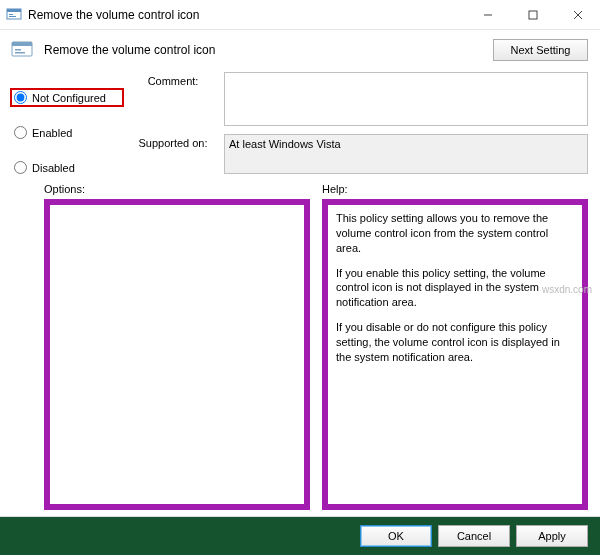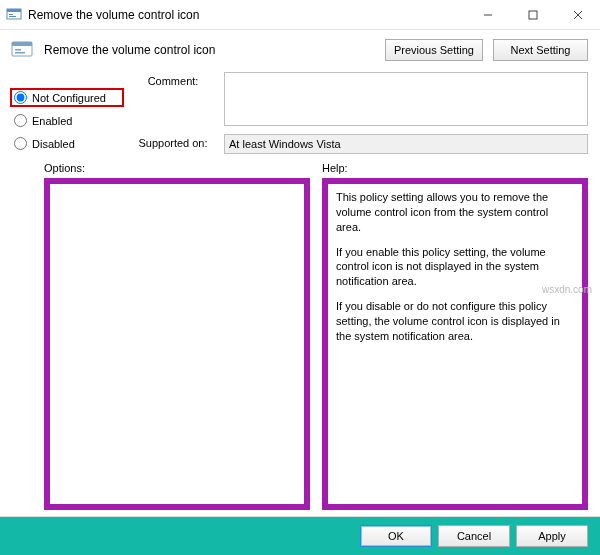--- a/index.html
+++ b/index.html
@@ -14,41 +14,41 @@
 
     
     .header { display:flex; align-items:center; padding: 8px 12px 10px 10px; gap:10px; }
     .header .dlg-icon { width:24px; height:24px; display:flex; align-items:center; justify-content:center; }
     .header .dlg-title { flex:1; font-size:12px; }
     .nav-btn { min-width: 95px; height:22px; border:1px solid #adadad; background:linear-gradient(#fdfdfd,#e9e9e9); font-size:11px; padding:0 8px; cursor:pointer; }
 
     
     .body { display:flex; flex-direction:column; padding: 0 12px; gap:4px; }
     .row { display:flex; gap:8px; align-items:flex-start; }
-    .state-col { width:110px; display:flex; flex-direction:column; gap:8px; padding-top:18px; }
+    .state-col { width:110px; display:flex; flex-direction:column; gap:20px; padding-top:18px; }
     .radio { display:flex; align-items:center; gap:5px; font-size:11px; cursor:pointer; padding:1px 2px; }
     .radio input { cursor:pointer; }
     .highlight { outline: 2px solid #d40000; outline-offset: 0; }
 
     .label-col { width: 86px; text-align:center; font-size:11px; padding-top:3px; }
     .field-col { flex:1; }
 
     .comment-box { width:100%; height:54px; border:1px solid #c0c0c0; background:#fff; resize:none; font-family:inherit; font-size:11px; padding:2px 3px; overflow-y:scroll; }
-    .supported-box { width:100%; height:20px; border:1px solid #c0c0c0; background:#f0f0f0; font-size:11px; padding:3px 4px; overflow-y:scroll; }
+    .supported-box { width:100%; height:40px; border:1px solid #c0c0c0; background:#f0f0f0; font-size:11px; padding:3px 4px; overflow-y:scroll; }
 
     
     .panes { display:flex; gap:12px; padding: 8px 12px 6px 12px; flex:1; min-height:0;margin-left:32px;}
     .pane { display:flex; flex-direction:column; flex:1; min-height:0;}
     .pane .pane-label { font-size:11px; margin-bottom:4px; }
     .pane-box { flex:1; border:6px solid #a21caf; background:#fff; padding:6px 8px; overflow-y:scroll; font-size:11px; line-height:1.35; }
     .options-box { overflow-y:auto; }
     .help-box p { margin-bottom:10px; }
 
     
-    .footer { border-top:1px solid #ddd; display:flex; justify-content:flex-end; align-items:center; gap:6px; padding:8px 12px; background:#14b8a6; }
+    .footer { border-top:1px solid #ddd; display:flex; justify-content:flex-end; align-items:center; gap:6px; padding:8px 12px; background:#14532d; }
     .btn { min-width:72px; height:22px; border:1px solid #adadad; background:linear-gradient(#fdfdfd,#e9e9e9); font-size:11px; cursor:pointer; }
     .btn.default { border:1px solid #2a8dd4; box-shadow: inset 0 0 0 1px #8ac6ee; }
     .btn:disabled { color:#888; cursor:default;}
 
     .watermark { position:absolute; right:8px; top:284px; font-size:10px; color:#bbb; transform:rotate(0deg); pointer-events:none;}
 
     
     ::-webkit-scrollbar { width:16px; }
     ::-webkit-scrollbar-track { background:#f0f0f0; }
     ::-webkit-scrollbar-thumb { background:#c2c2c2; border:1px solid #a6a6a6; }
@@ -90,21 +90,20 @@
 <div class="header">
   <span class="dlg-icon">
     <svg width="24" height="24" viewBox="0 0 24 24">
       <rect x="2" y="4" width="20" height="14" rx="1" fill="#fff" stroke="#7aa2c4"></rect>
       <rect x="2" y="4" width="20" height="4" fill="#7aa2c4"></rect>
       <rect x="5" y="11" width="6" height="1.5" fill="#7aa2c4"></rect>
       <rect x="5" y="14" width="10" height="1.5" fill="#7aa2c4"></rect>
     </svg>
   </span>
   <span class="dlg-title">Remove the volume control icon</span>
-  <button class="nav-btn">Previous Setting</button>
   <button class="nav-btn">Next Setting</button>
 </div>
 
 <div class="body">
   <div class="row">
     <div class="state-col">
       <label class="radio highlight">
         <input type="radio" name="state" checked="" style="">
         <span>Not Configured</span>
       </label>

